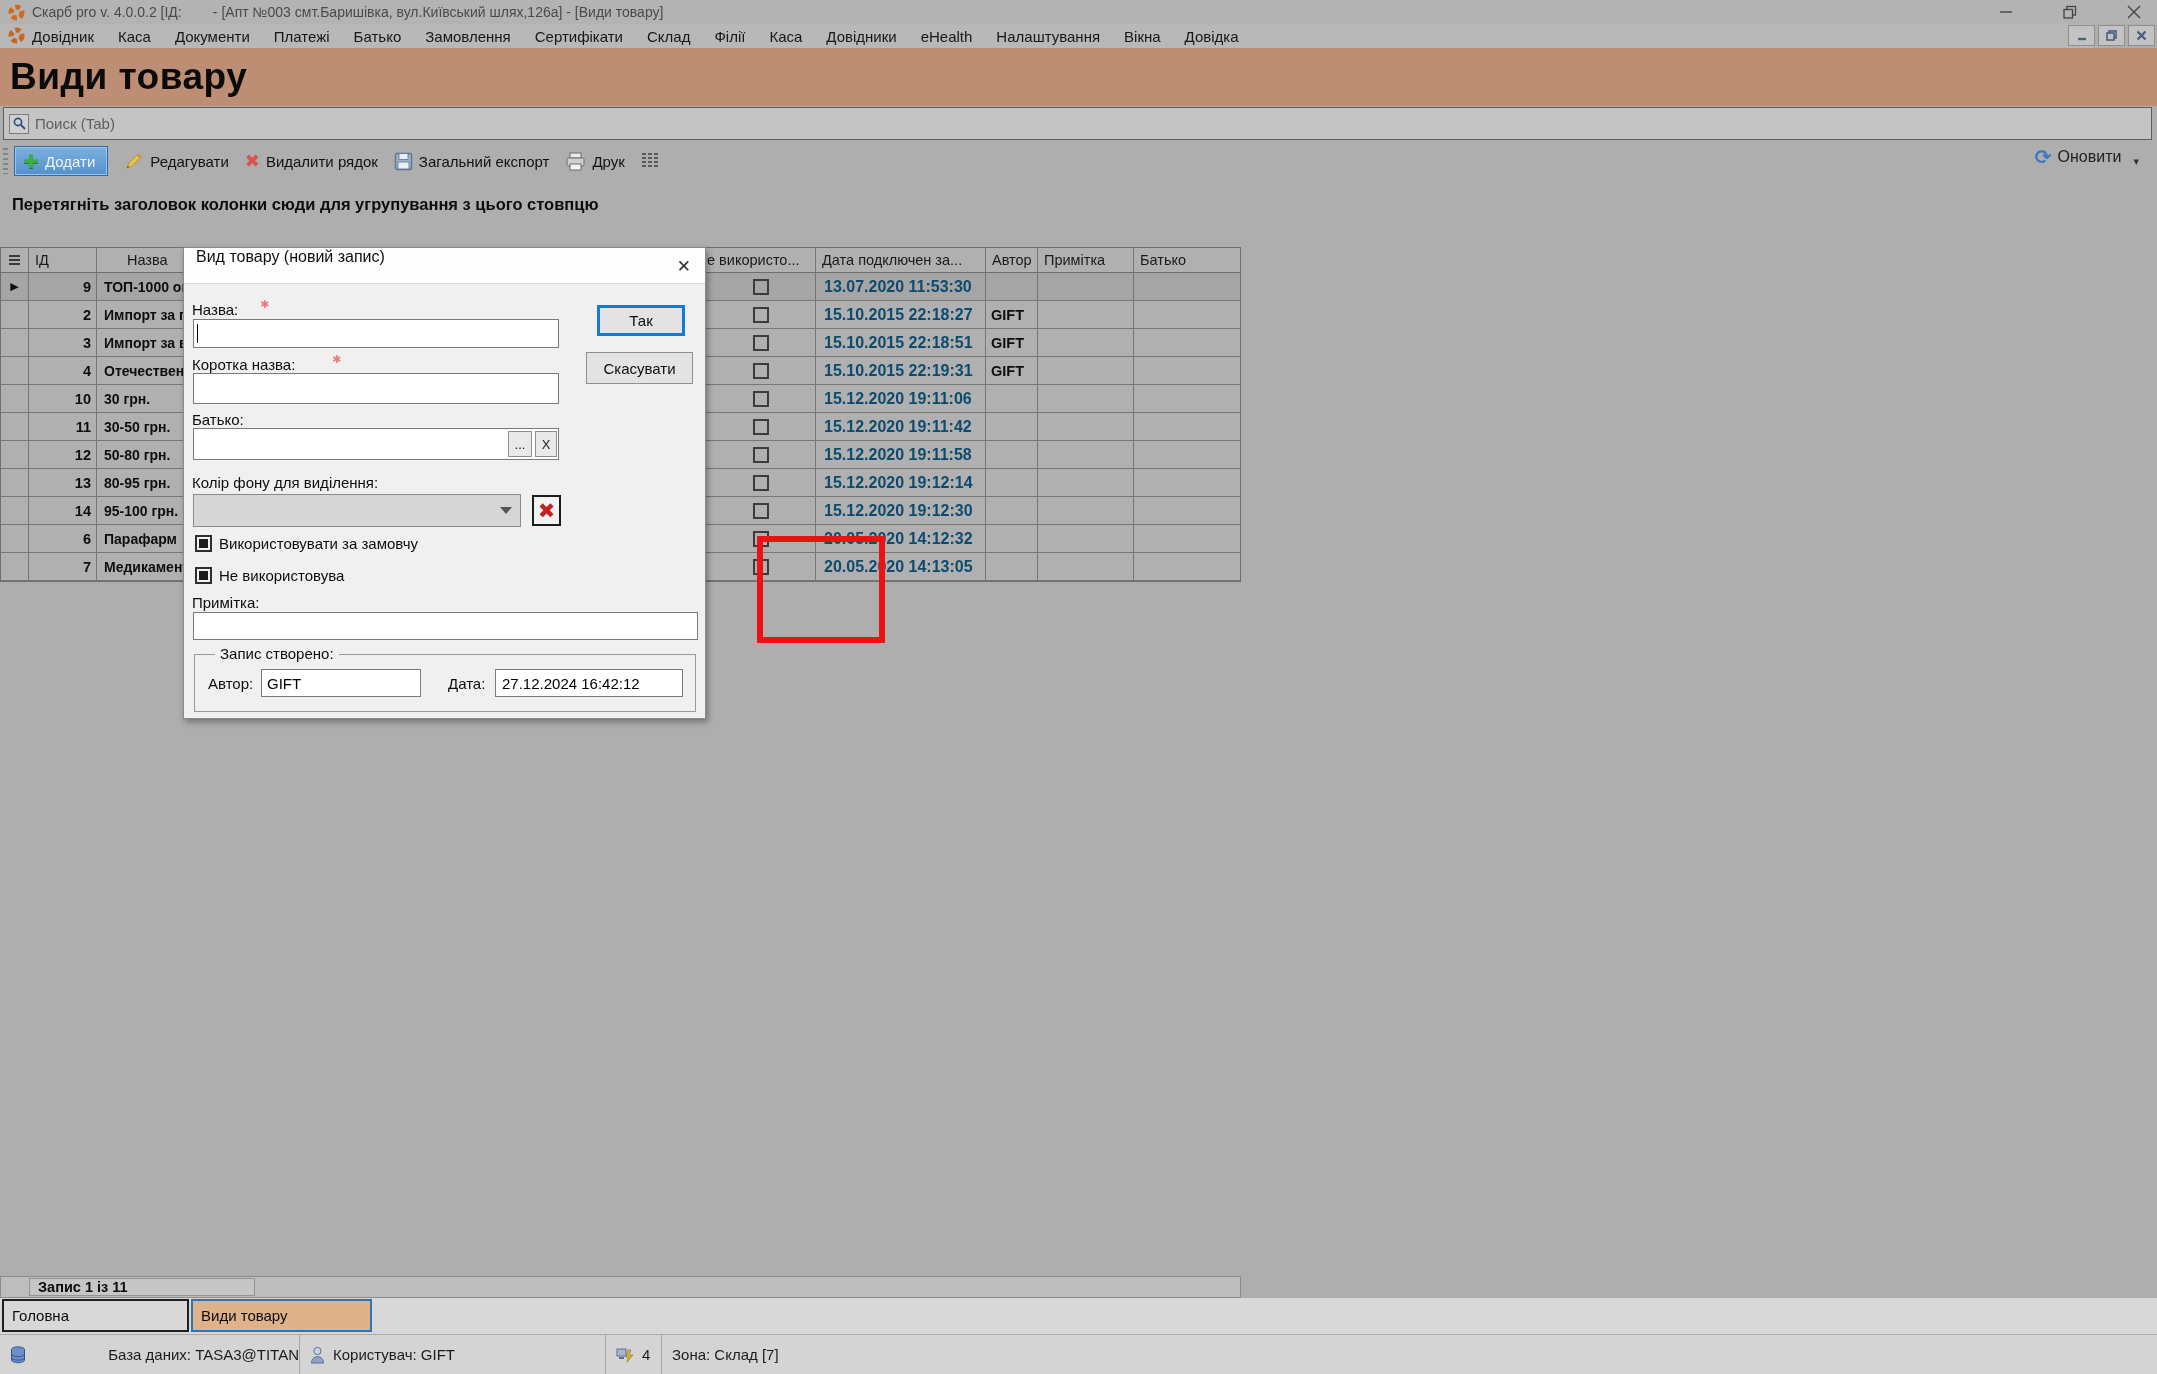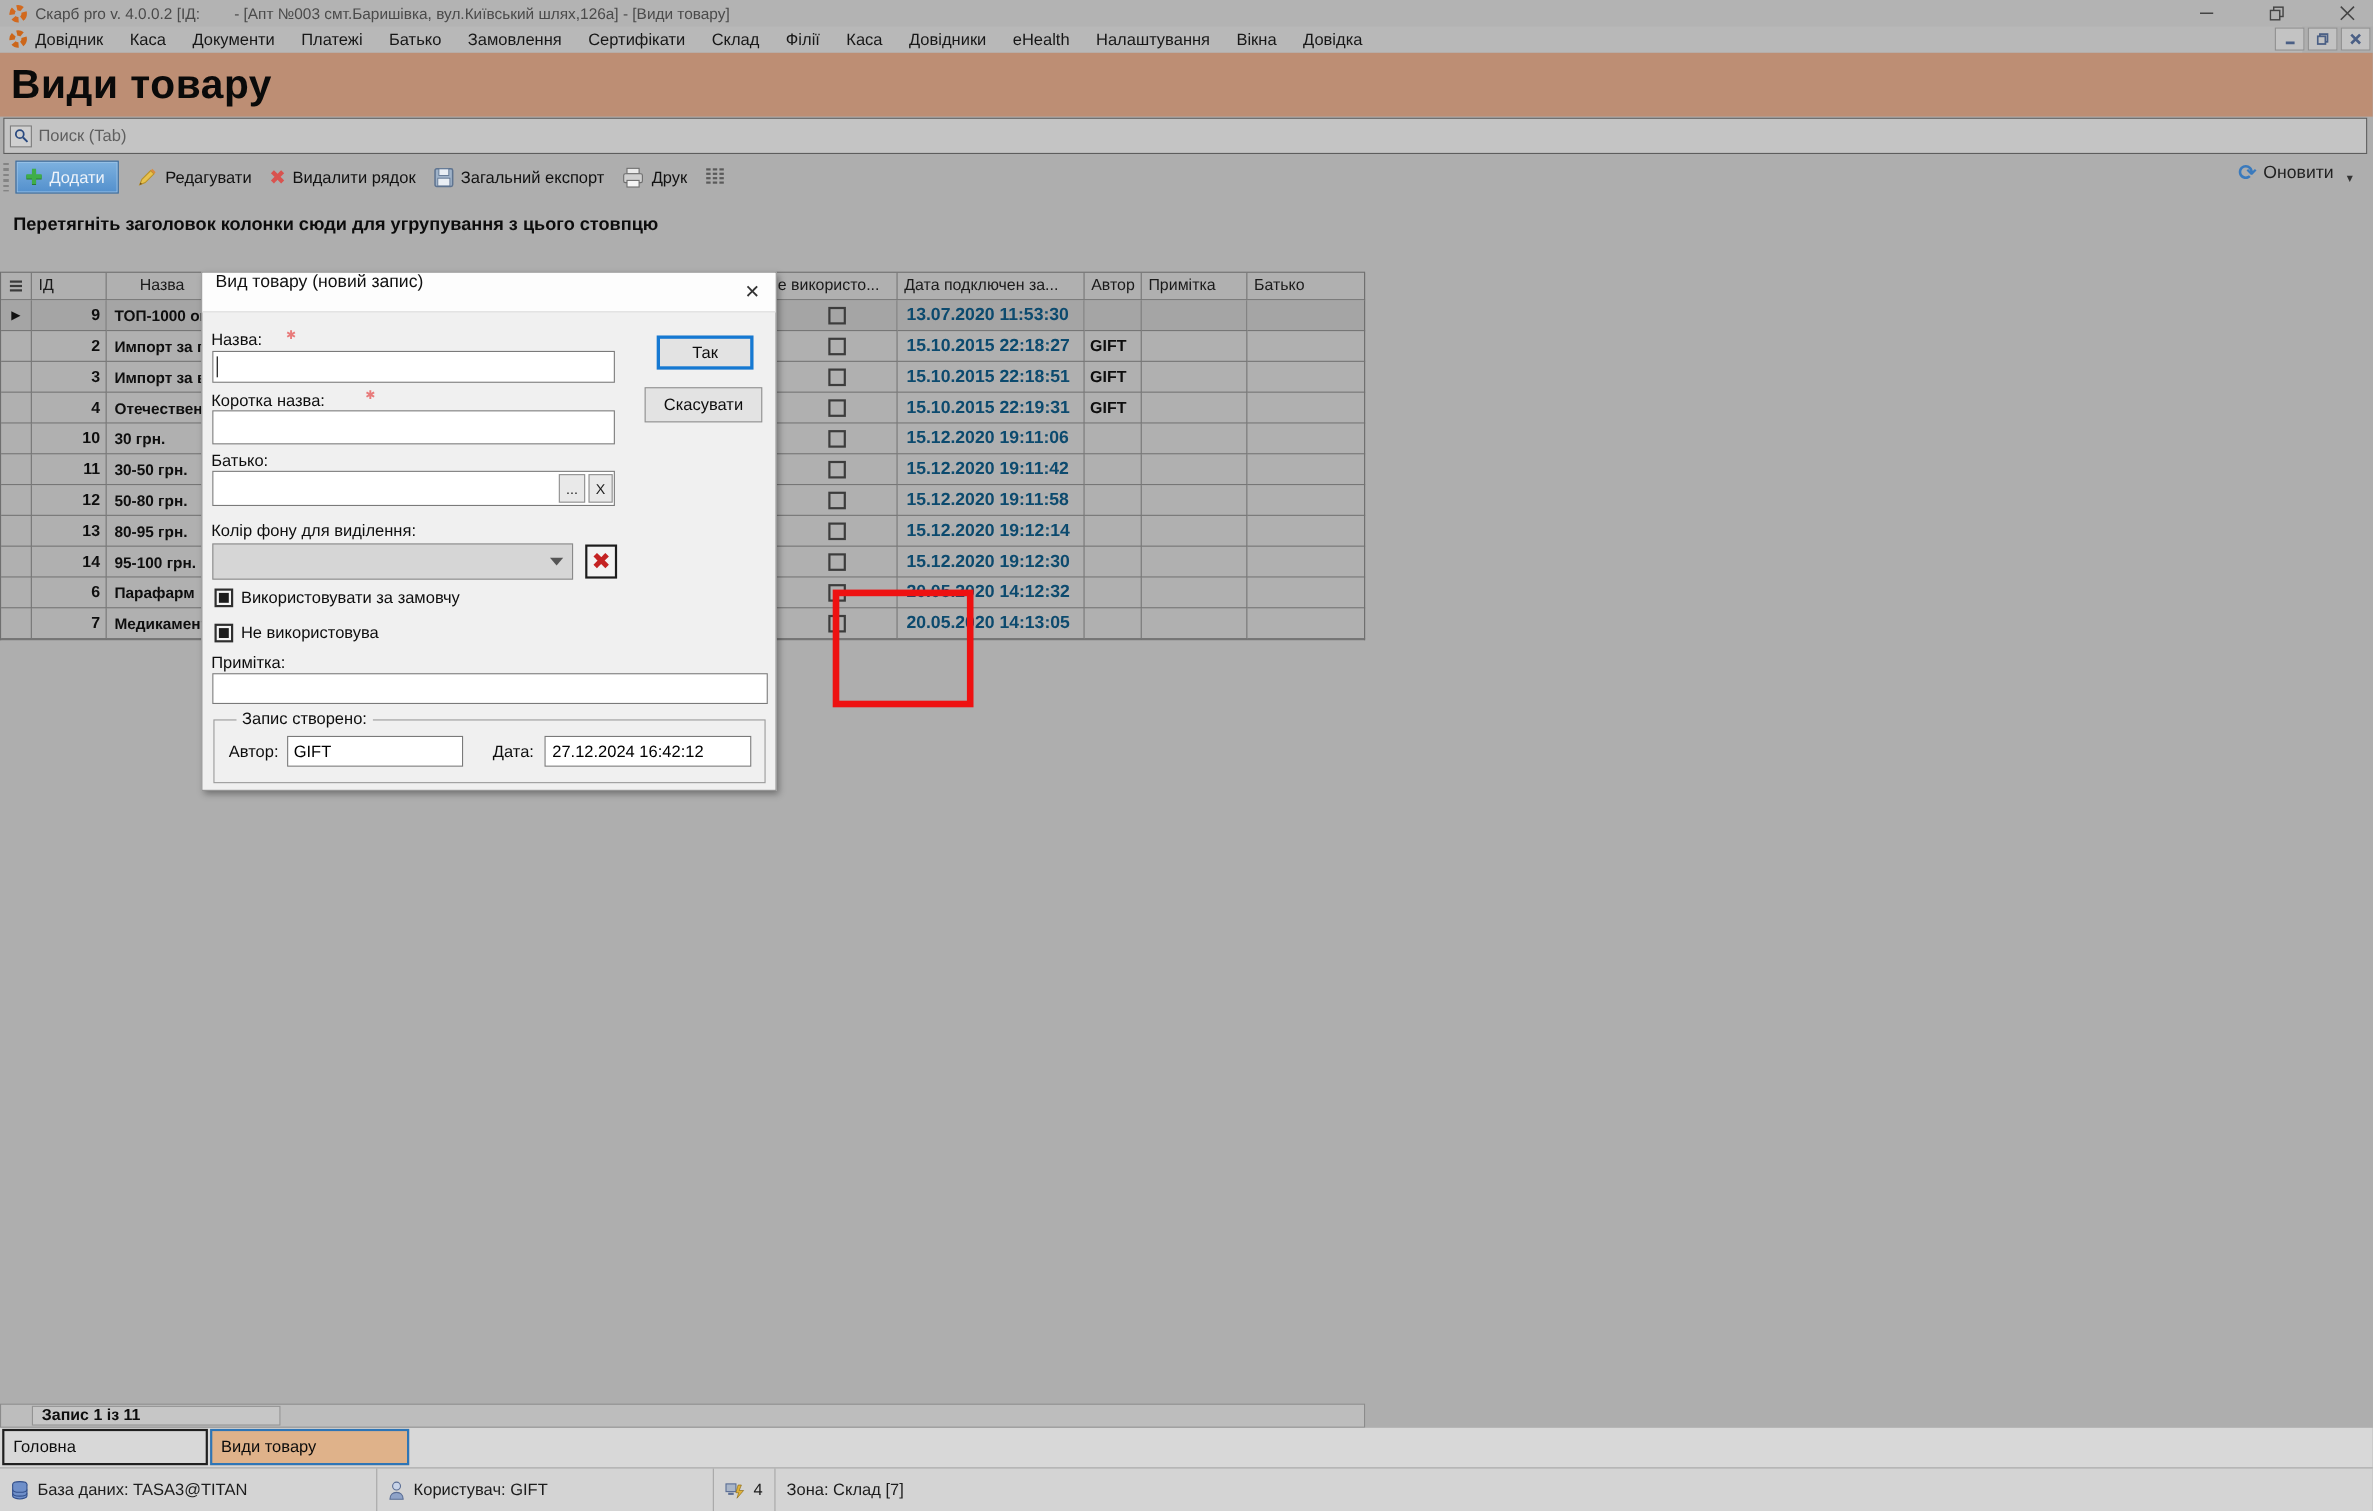--- a/index.html
+++ b/index.html
@@ -93,21 +93,21 @@
   .recordbar { left:0; top:1276px; width:1241px; height:22px; background:#bdbdbd; border:1px solid #8b8b8b; }
   .recordbox { position:absolute; left:28px; top:1px; width:226px; height:18px; background:#c6c6c6; border:1px solid #939393; display:flex; align-items:center; }
   .recordbox span { font-size:14.5px; font-weight:bold; color:#0d0d0d; margin-left:8px; }
   .tabbar { left:0; top:1298px; width:2157px; height:36px; background:#d8d8d8; }
   .tab { position:absolute; top:1px; height:33px; display:flex; align-items:center; font-size:15px; color:#0c0c0c; padding-left:8px; }
   .tab-home { left:2px; width:187px; background:#d8d8d8; border:2px solid #1f1f1f; }
   .tab-active { left:191px; width:181px; background:#dfb28a; border:2px solid #2e75b6; }
   .statusbar { left:0; top:1334px; width:2157px; height:40px; background:#d4d4d4; border-top:1px solid #aaa; display:flex; align-items:stretch; }
   .sb-sec { display:flex; align-items:center; gap:8px; font-size:15px; color:#1c1c1c; padding-left:10px; border-right:1px solid #a6a6a6; }
   .sb-sec:last-child { border-right:none; }
-  .w300{width:343px;} .w306{width:306px;} .w56{width:56px;} .w448{width:448px;} .wz{width:400px;}
+  .w300{width:300px;justify-content:space-between;} .w306{width:306px;} .w56{width:56px;} .w448{width:448px;} .wz{width:400px;}
 </style>
 </head>
 <body>
 
 <div class="abs titlebar">
   <svg class="abs" style="left:8px;top:4px" width="17" height="17" viewBox="0 0 17 17">
     <circle cx="8.5" cy="8.5" r="5.5" fill="none" stroke="#d2691e" stroke-width="5" stroke-dasharray="5 3"></circle>
   </svg>
   <span class="app-title" style="margin-left:32px">Скарб pro v. 4.0.0.2 [ІД:        - [Апт №003 смт.Баришівка, вул.Київський шлях,126а] - [Види товару]</span>
   <div class="win-ctrls">

